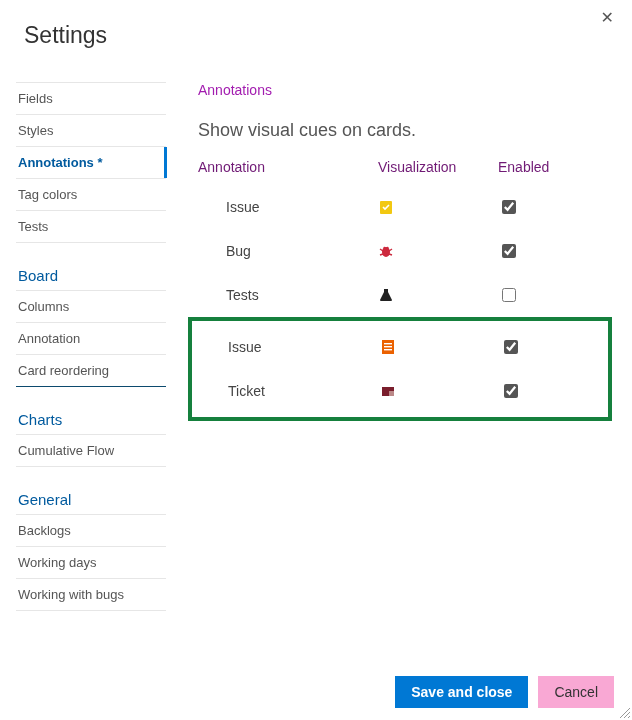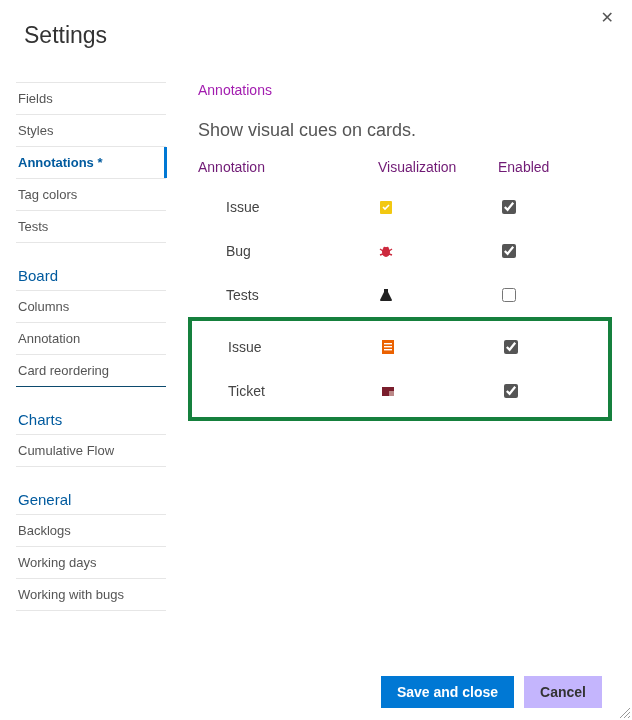--- a/index.html
+++ b/index.html
@@ -114,33 +114,33 @@
     padding-top:4px;
     padding-bottom:4px;
   }
 
   
   .ico { width:16px; height:16px; display:inline-block; }
 
   
   .footer {
     position:absolute;
-    bottom:12px; right:30px;
+    bottom:12px; right:18px;
     display:flex;
     gap:10px;
   }
   .btn {
     height:32px;
     padding:0 16px;
     font-size:14px;
     border:none;
     cursor:pointer;
   }
   .btn-primary { background:#0078D4; color:#fff; font-weight:600;}
-  .btn-secondary { background:#c4b5fd; color:#333;font-weight:bold;}
+  .btn-secondary { background:#f9a8d4; color:#333;}
   .resize-grip{
     position:absolute;
     right:2px; bottom:2px;
     width:12px;height:12px;
     color:#999;
   }
 </style>
 </head>
 <body>
 

